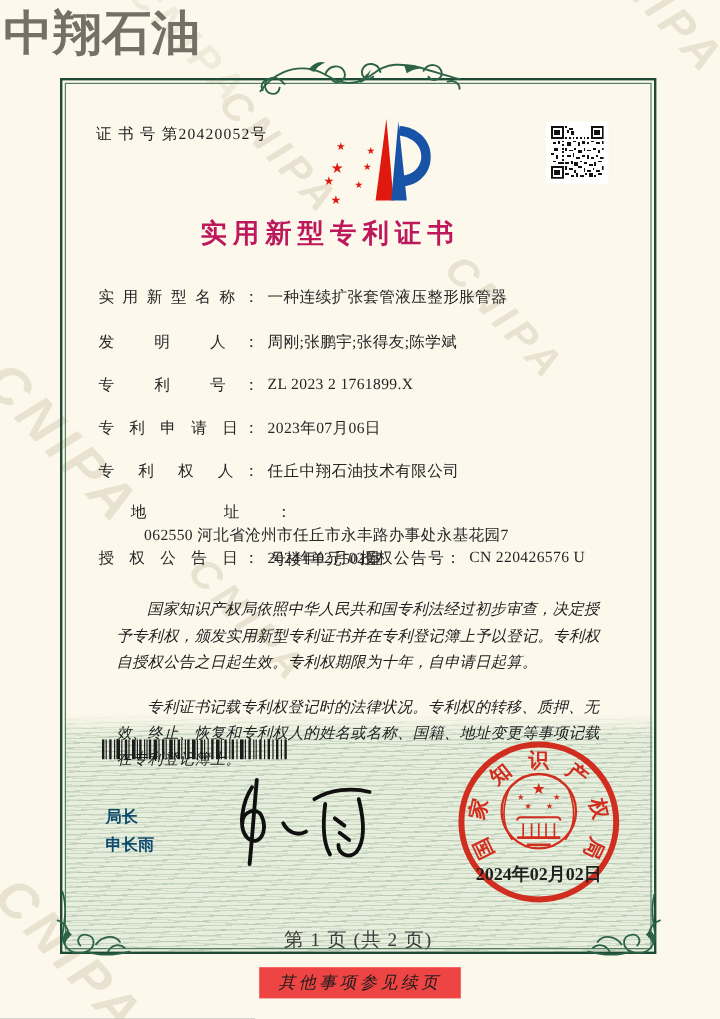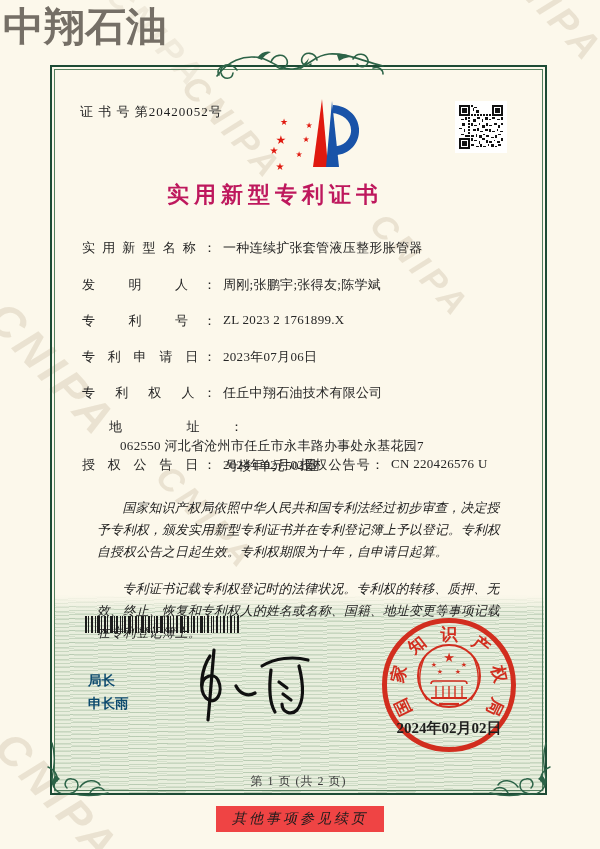--- a/index.html
+++ b/index.html
@@ -76,21 +76,21 @@
              font-family:"Liberation Sans","DejaVu Sans",sans-serif; font-weight:bold;
              font-size:13.5px; line-height:23px; color:#0c4a6e; }
   .signature { position:absolute; left:172px; top:642px; z-index:5; }
   .seal { position:absolute; left:382px; top:618px; width:134px; height:134px; z-index:6; opacity:.96; }
   .seal-ring { position:absolute; inset:0; border:5px solid #d22718; border-radius:50%; }
   .seal-chars { position:absolute; inset:0; font-weight:bold; font-size:17px; color:#d22718; }
   .seal-emblem { position:absolute; left:31px; top:22px; }
   .seal-date { position:absolute; left:0; top:101px; width:100%; text-align:center;
                font-size:15px; font-weight:bold; color:#171717; }
   .page-num { position:absolute; left:50px; top:773px; width:497px; z-index:4;
-              text-align:center; font-size:12px; letter-spacing:1px; color:#3a3a3a; }
+              text-align:center; font-size:16px; letter-spacing:1px; color:#3a3a3a; }
   .note-row { position:absolute; left:50px; top:806px; width:500px; z-index:4; text-align:center; }
   .note-row span { display:inline-block; background:#ef4444; padding:4px 16px;
                    font-style:italic; font-size:14px; letter-spacing:3px; color:#1c1c1c; }
   .ornament-top { position:absolute; left:213px; top:46px; z-index:4; }
   .corner { position:absolute; top:741px; z-index:5; }
   .corner-l { left:46px; }
   .corner-r { left:488px; transform:scaleX(-1); }
 </style>
 </head>
 <body>

